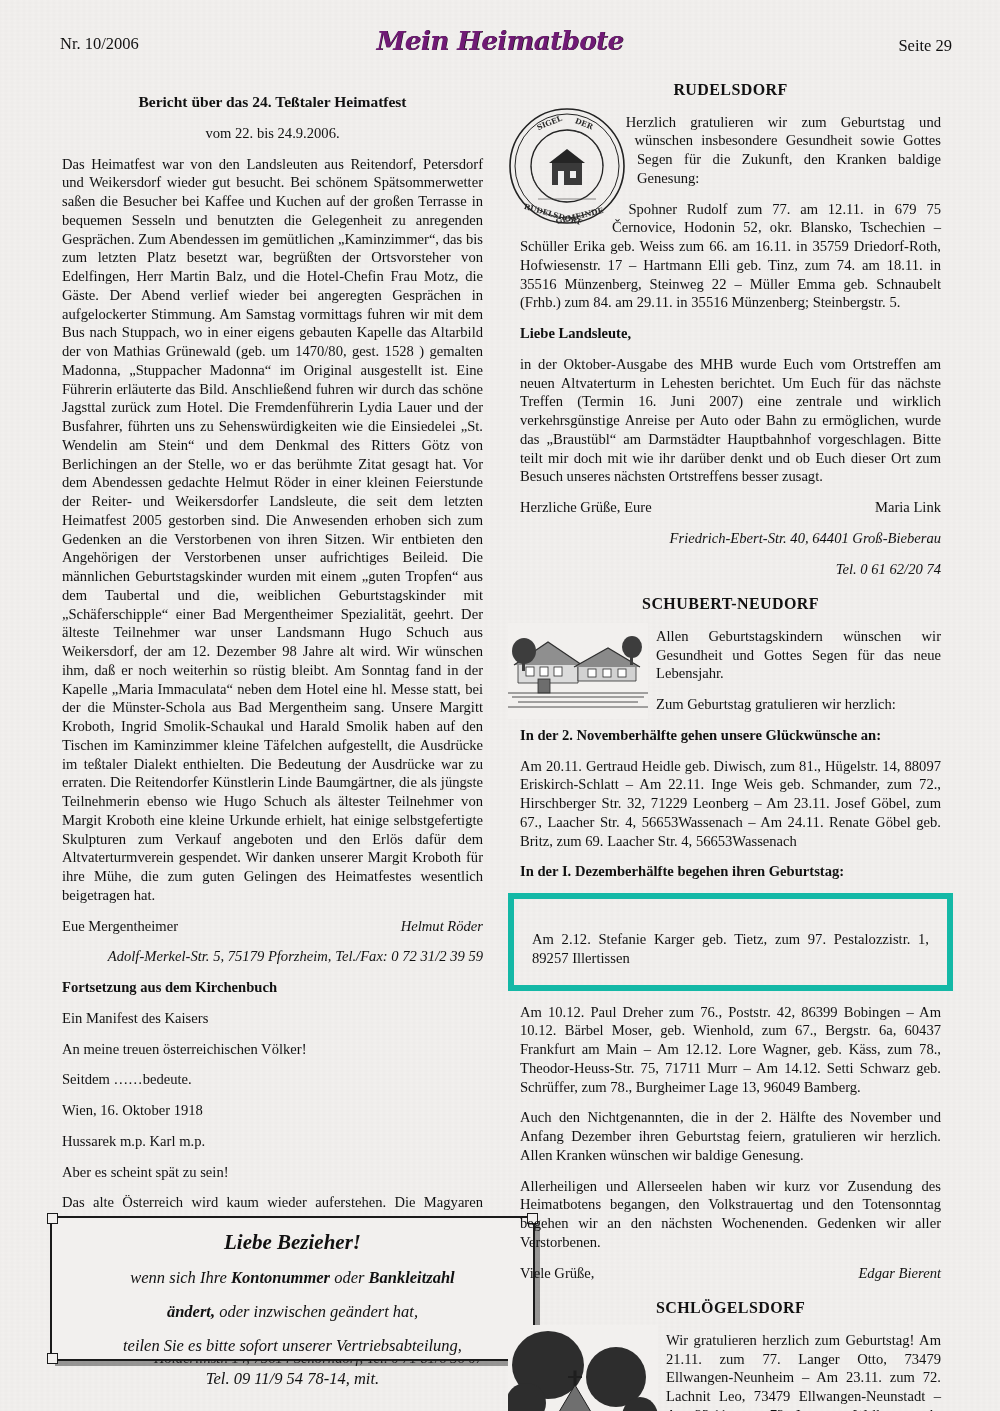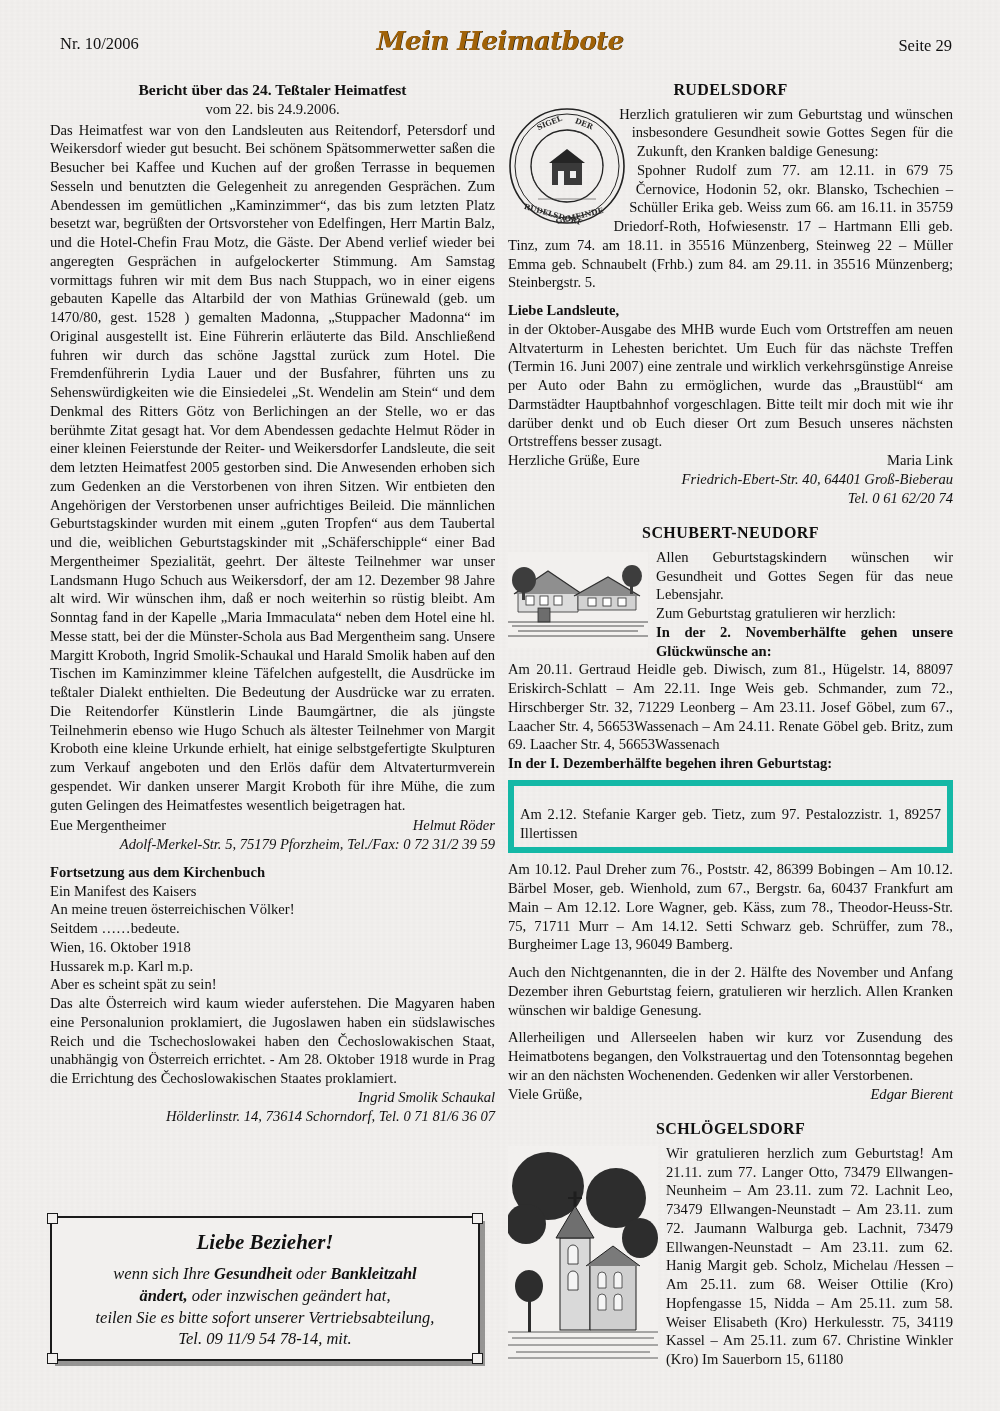--- a/index.html
+++ b/index.html
@@ -49,36 +49,36 @@
     position: absolute;
     left: 50%;
     top: 0;
     transform: translateX(-50%);
     font-family: "DejaVu Serif", serif;
     font-weight: bold;
     font-style: italic;
     font-size: 26px;
     letter-spacing: -0.5px;
     white-space: nowrap;
-    color: #a16207;
+    color: #701a75;
     text-shadow: 0.6px 0 0 #101010;
   }
   
   .col {
     position: absolute;
     top: 80px;
     width: 445px;
     font-size: 14.6px;
     line-height: 1.285;
     text-align: justify;
   }
   .col-left { left: 50px; }
   .col-right { left: 508px; }
 
-  p { margin: 0; }
+  p { margin: 12px; }
   .center { text-align: center; }
   .right { text-align: right; }
   .b { font-weight: bold; }
   .i { font-style: italic; }
   .sec-title {
     text-align: center;
     font-weight: bold;
     font-size: 16px;
     letter-spacing: 0.4px;
     margin: 12px 0 4px 0;
@@ -118,21 +118,21 @@
     border: 6px solid #14b8a6;
     padding: 19px 6px 5px 6px;
     margin: 7px 0 7px 0;
   }
 
   
   .notice {
     position: absolute;
     left: 50px;
     top: 1216px;
-    width: 430px;
+    width: 485px;
     height: 145px;
     border: 2px solid #1a1a1a;
     box-shadow: 5px 5px 0 rgba(40,40,40,0.45);
     background: #f2f0ee;
     text-align: center;
     padding: 10px 10px;
     box-sizing: border-box;
   }
   .notice .corner {
     position: absolute;
@@ -194,21 +194,21 @@
     <p class="i right">Hölderlinstr. 14, 73614 Schorndorf, Tel. 0 71 81/6 36 07</p>
   </div>
 
   <div class="notice">
     <span class="corner c1"></span>
     <span class="corner c2"></span>
     <span class="corner c3"></span>
     <span class="corner c4"></span>
     <h3>Liebe Bezieher!</h3>
     <p>
-      <span>wenn sich Ihre </span><span class="b">Gesundheit</span><span> oder </span><span class="b">Bankleitzahl</span>
+      <span>wenn sich Ihre </span><span class="b">Kontonummer</span><span> oder </span><span class="b">Bankleitzahl</span>
     </p>
     <p>
       <span class="b">ändert,</span><span> oder inzwischen geändert hat,</span>
     </p>
     <p>teilen Sie es bitte sofort unserer Vertriebsabteilung,</p>
     <p>Tel. 09 11/9 54 78-14, mit.</p>
   </div>
 
   <div class="col col-right">
 

